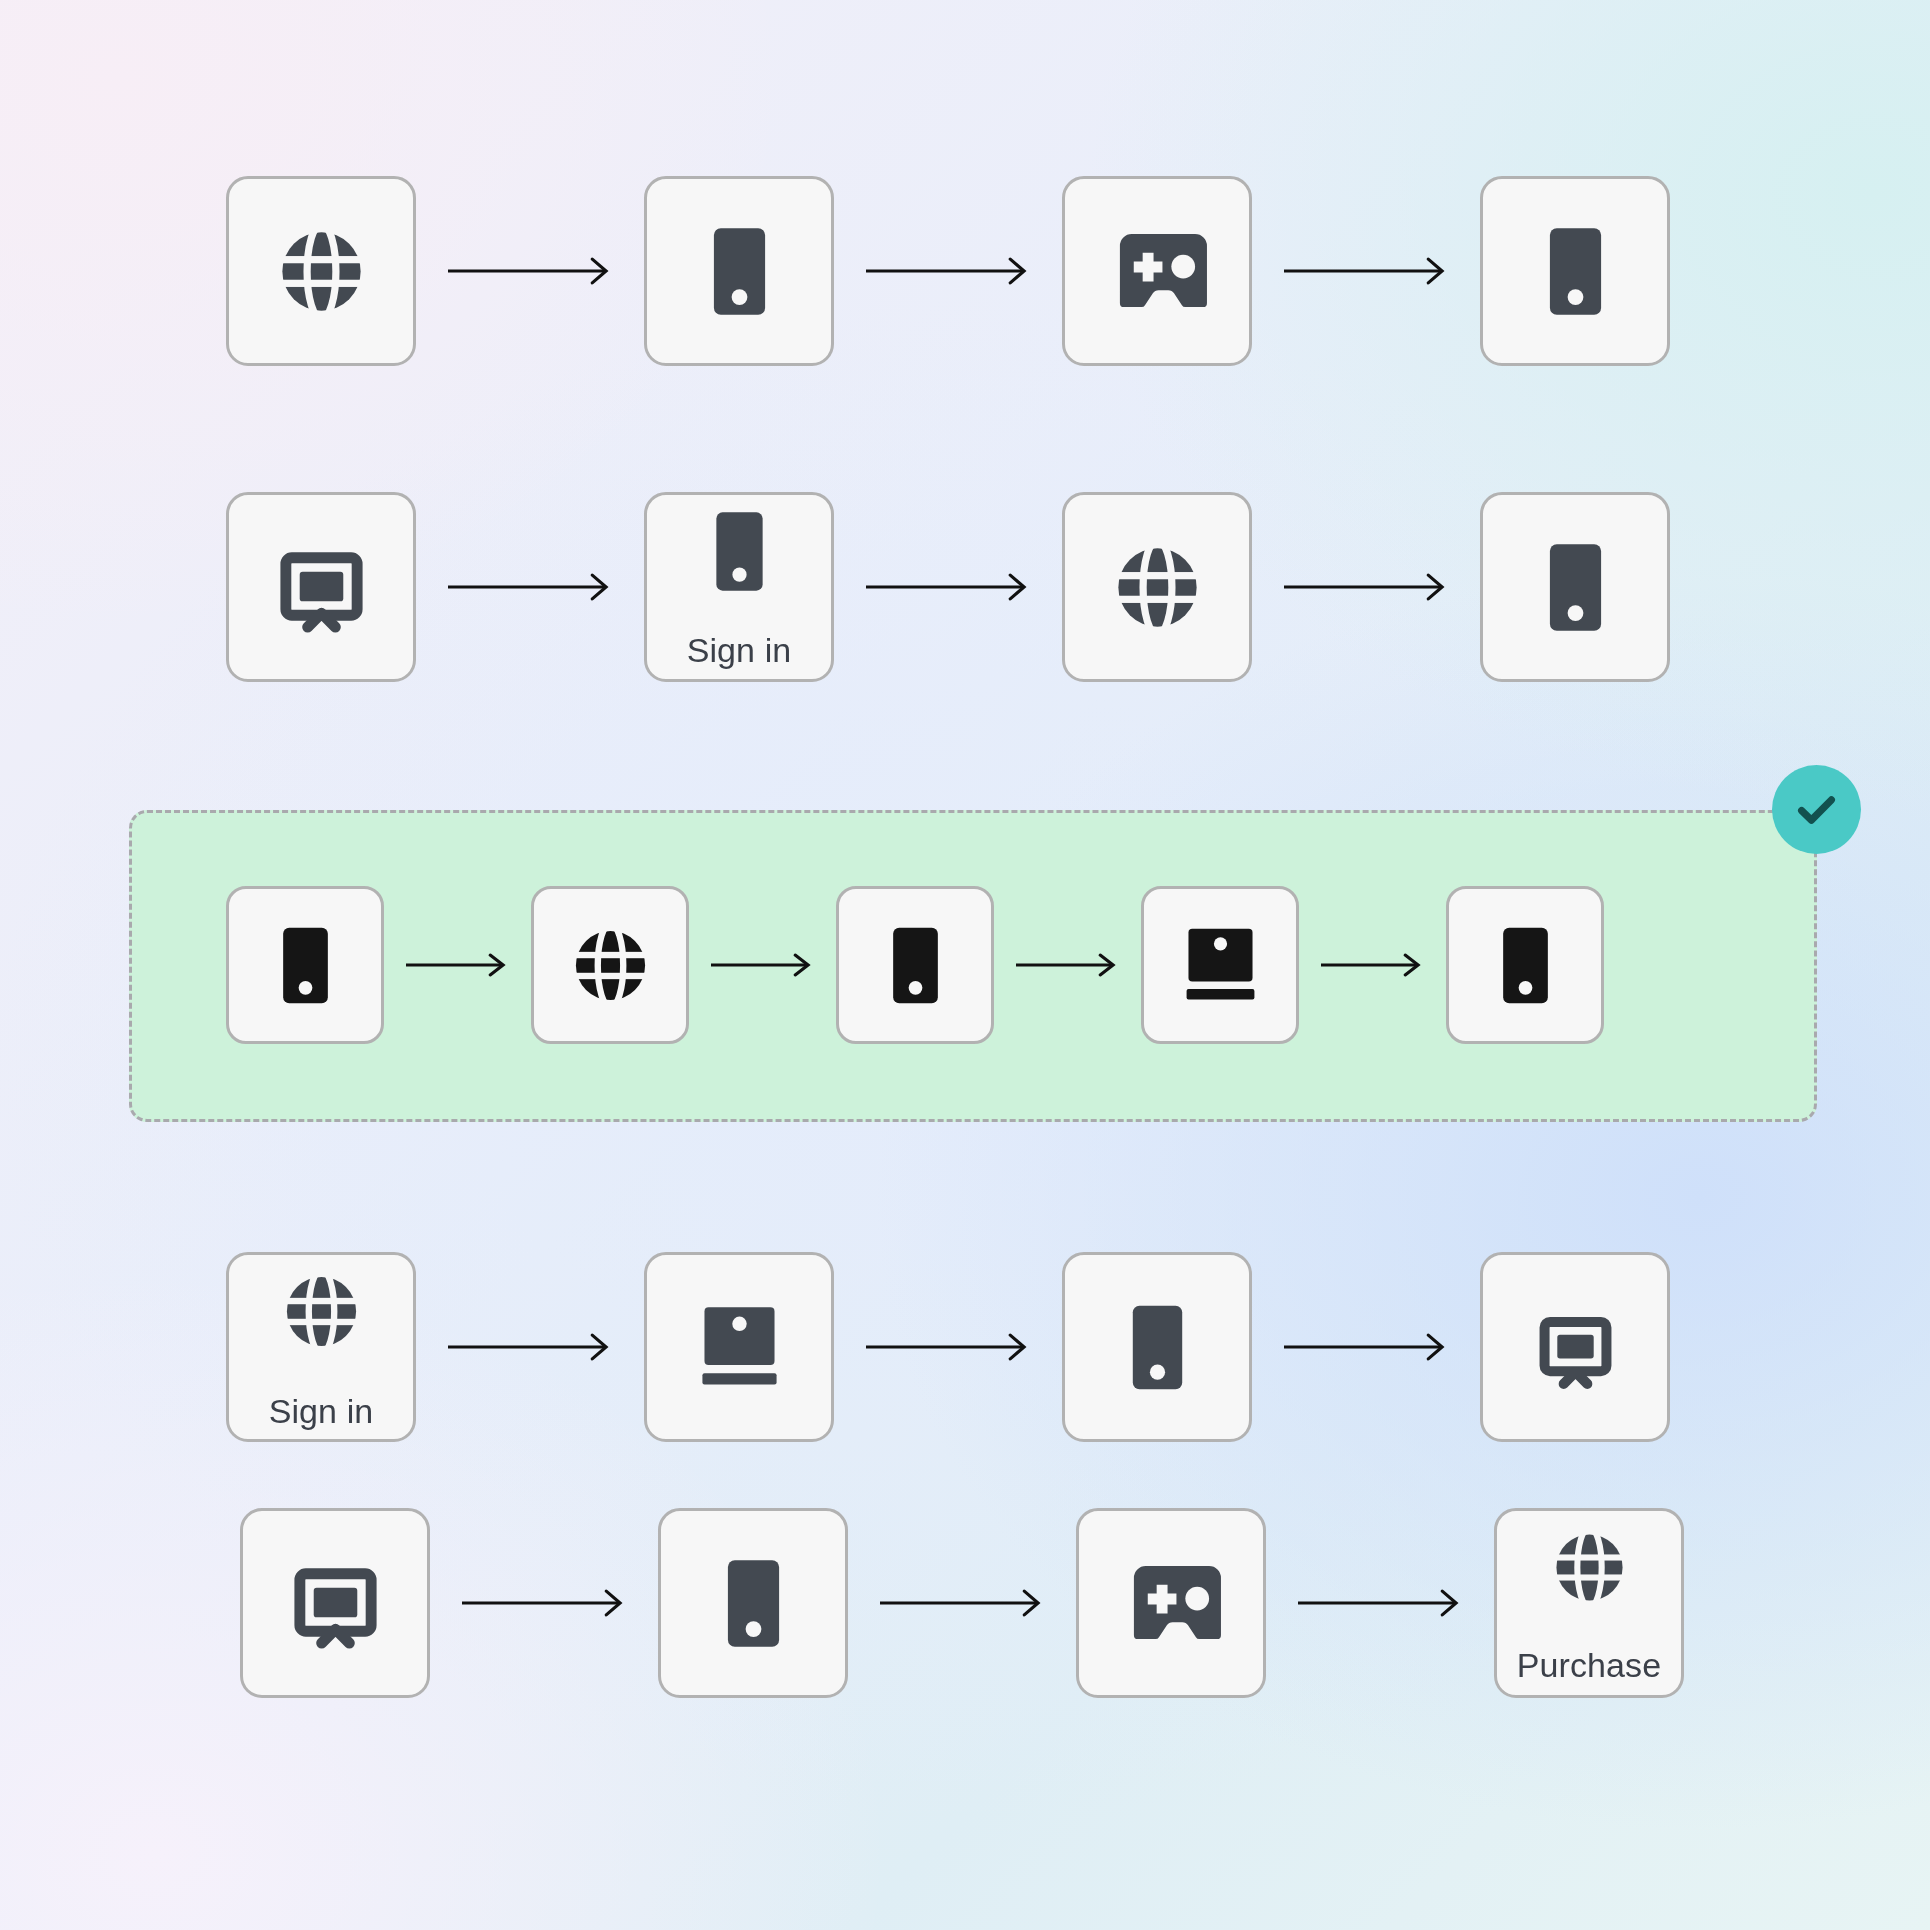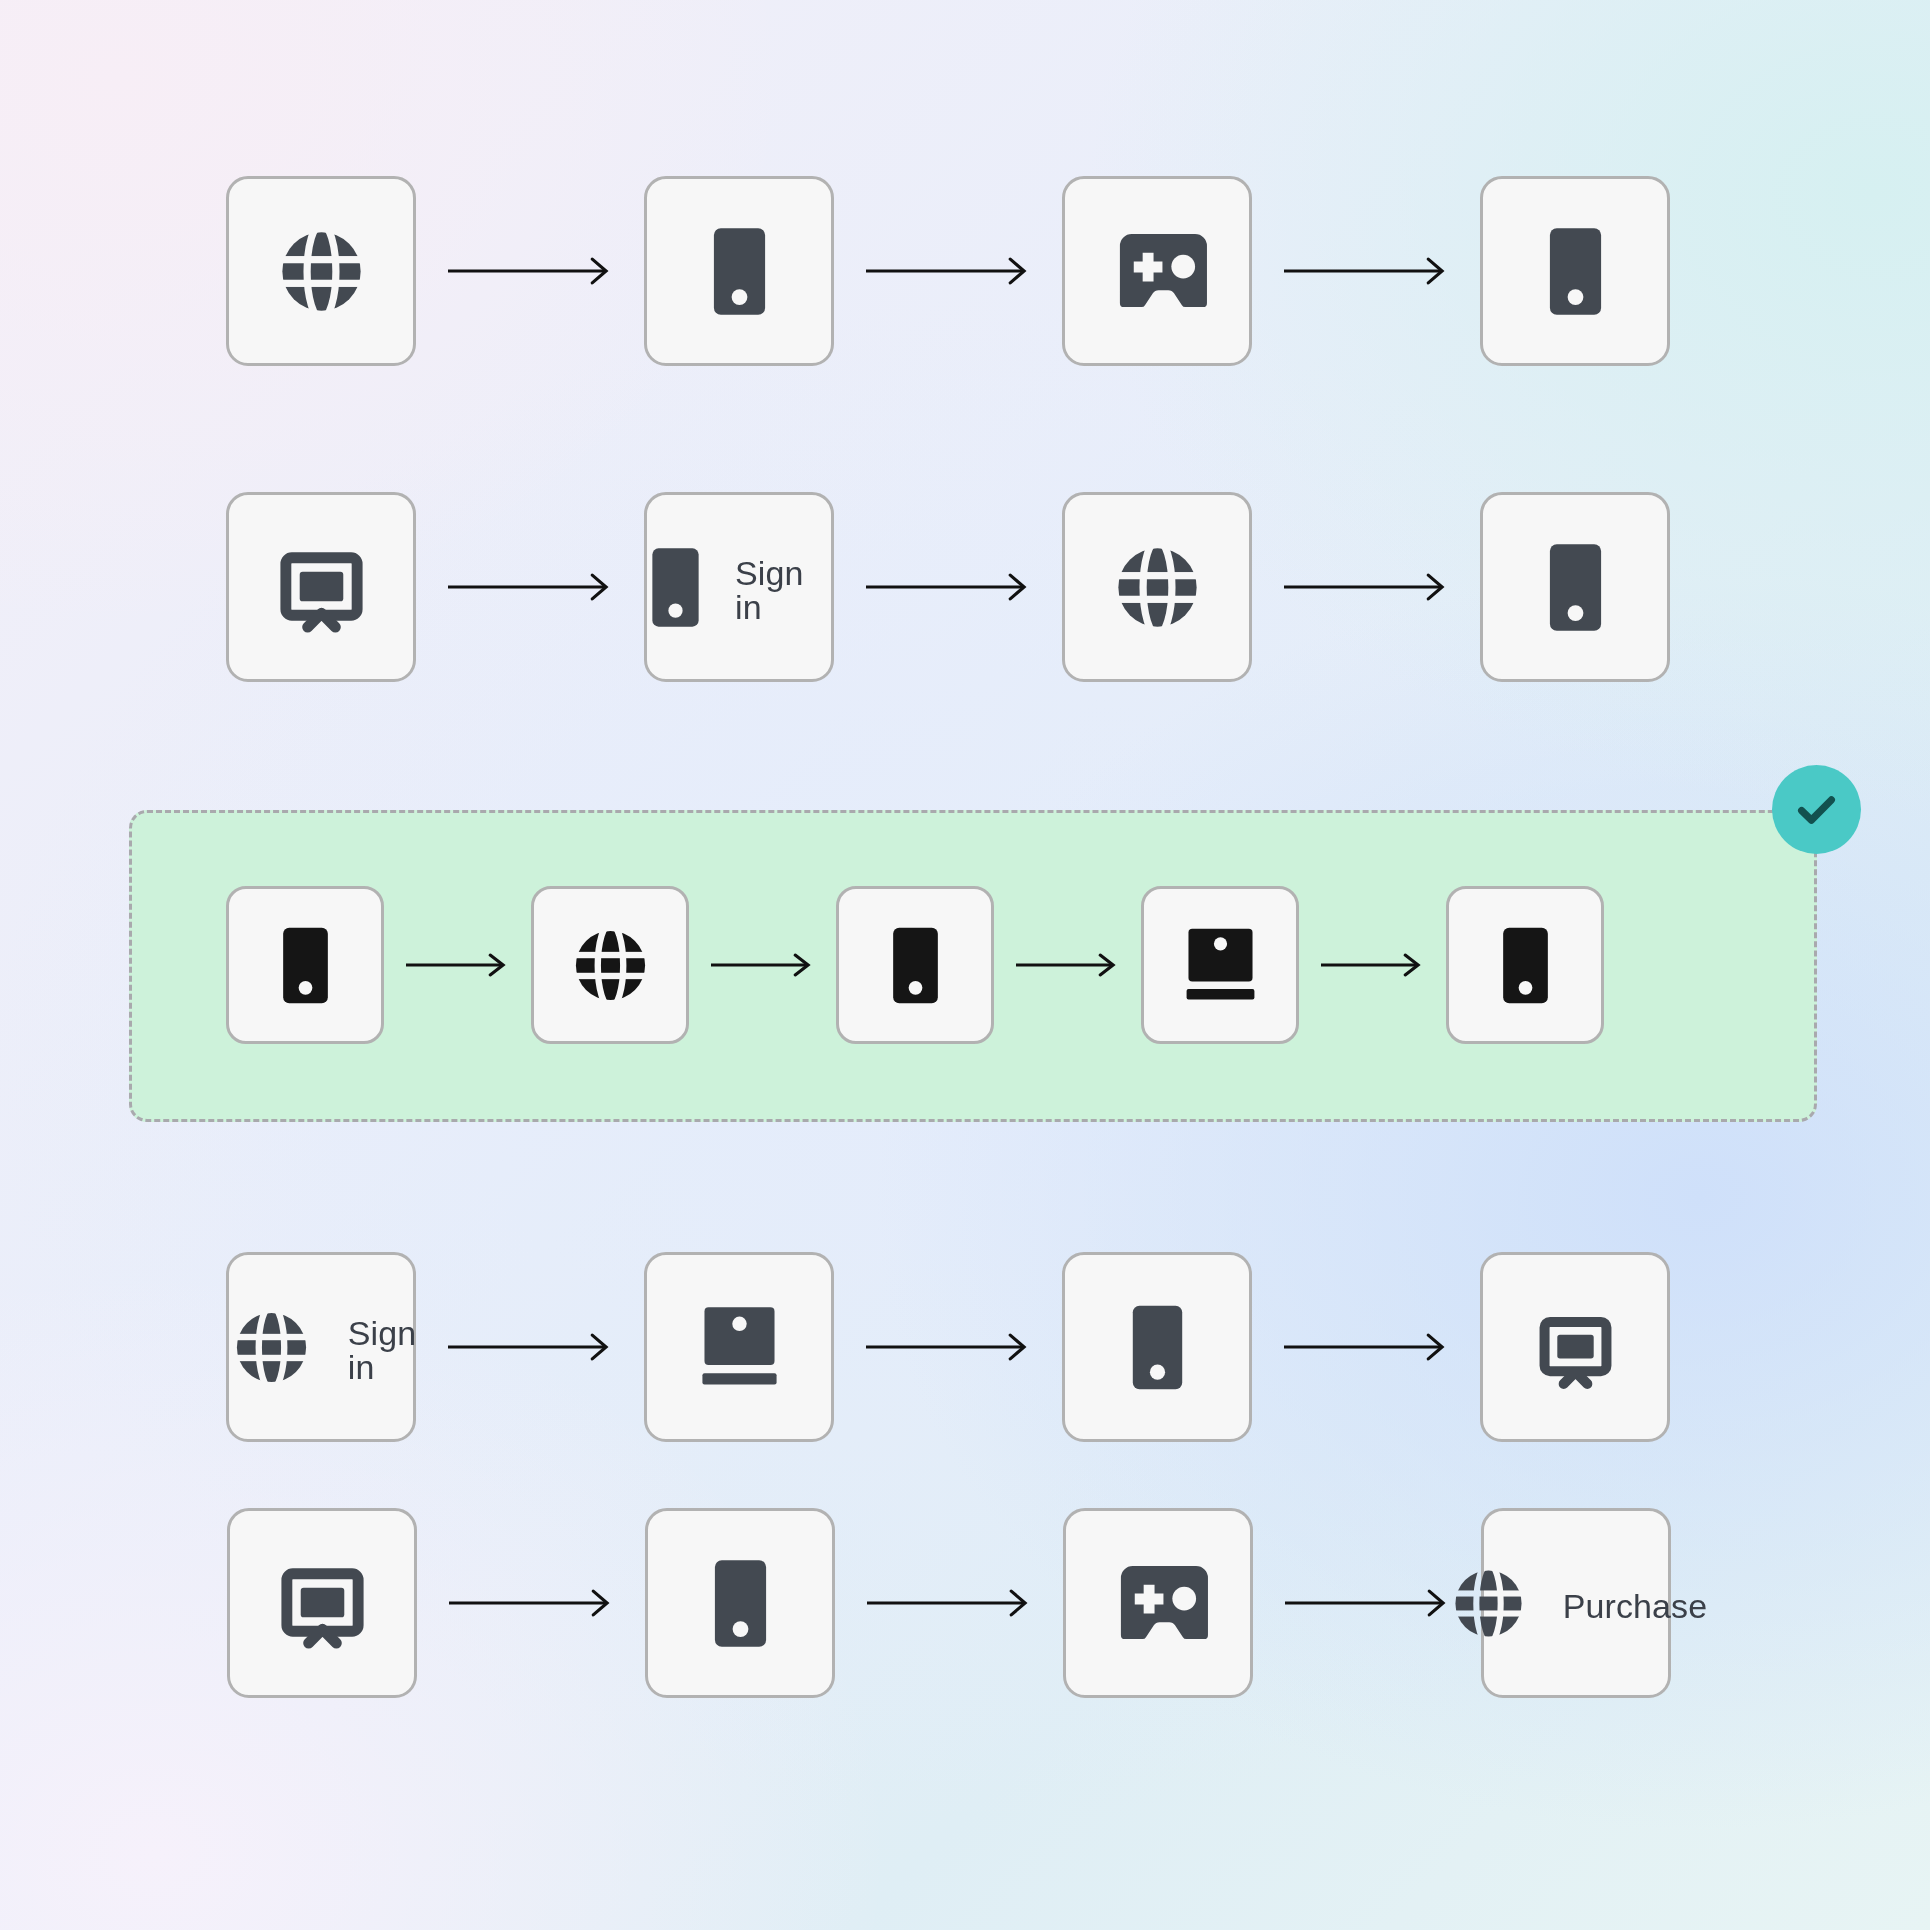--- a/index.html
+++ b/index.html
@@ -52,21 +52,21 @@
     display: flex;
     align-items: center;
   }
 
   .tile {
     background: #f7f7f7;
     border: 3px solid #b2b2b2;
     border-radius: 22px;
     box-sizing: border-box;
     display: flex;
-    flex-direction: row;
+    flex-direction: column;
     align-items: center;
     justify-content: center;
     flex: 0 0 auto;
     gap: 31px;
   }
   .tile.std { width: 190px; height: 190px; }
   .tile.sm  { width: 158px; height: 158px; border-radius: 20px; }
 
   .tile .glyph {
     display: block;
@@ -387,21 +387,21 @@
       <span class="glyph">
         <svg width="91" height="91" viewBox="0 0 100 100">
           <rect x="16" y="22" width="68" height="54" rx="6" fill="none" stroke="#434951" stroke-width="11"></rect>
           <rect x="30" y="36" width="40" height="26" rx="3" fill="#434951"></rect>
           <path d="M37 90 L50 77 L63 90" fill="none" stroke="#434951" stroke-width="11" stroke-linecap="round" stroke-linejoin="round"></path>
         </svg>
       </span>
     </div>
   </div>
 
-  <div class="row" style="left:227px; top:1508px;">
+  <div class="row" style="left:240px; top:1508px;">
 
     <div class="tile std">
       <span class="glyph">
         <svg width="99" height="99" viewBox="0 0 100 100">
           <rect x="14" y="20" width="72" height="58" rx="6" fill="none" stroke="#434951" stroke-width="11"></rect>
           <rect x="28" y="34" width="44" height="30" rx="3" fill="#434951"></rect>
           <path d="M36 90 L50 76 L64 90" fill="none" stroke="#434951" stroke-width="11" stroke-linecap="round" stroke-linejoin="round"></path>
         </svg>
       </span>
     </div>

